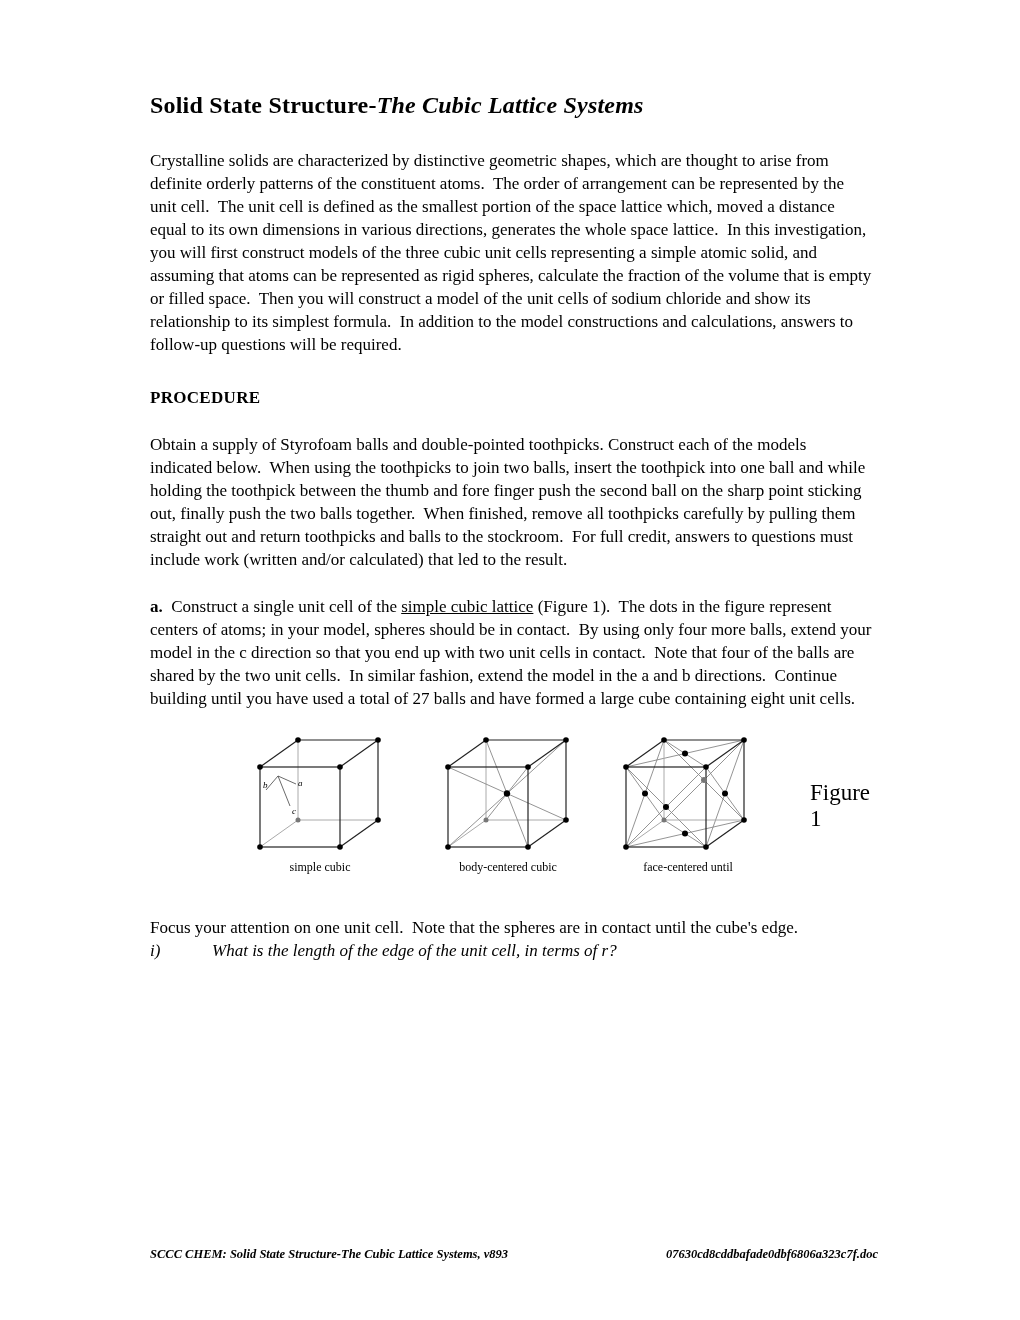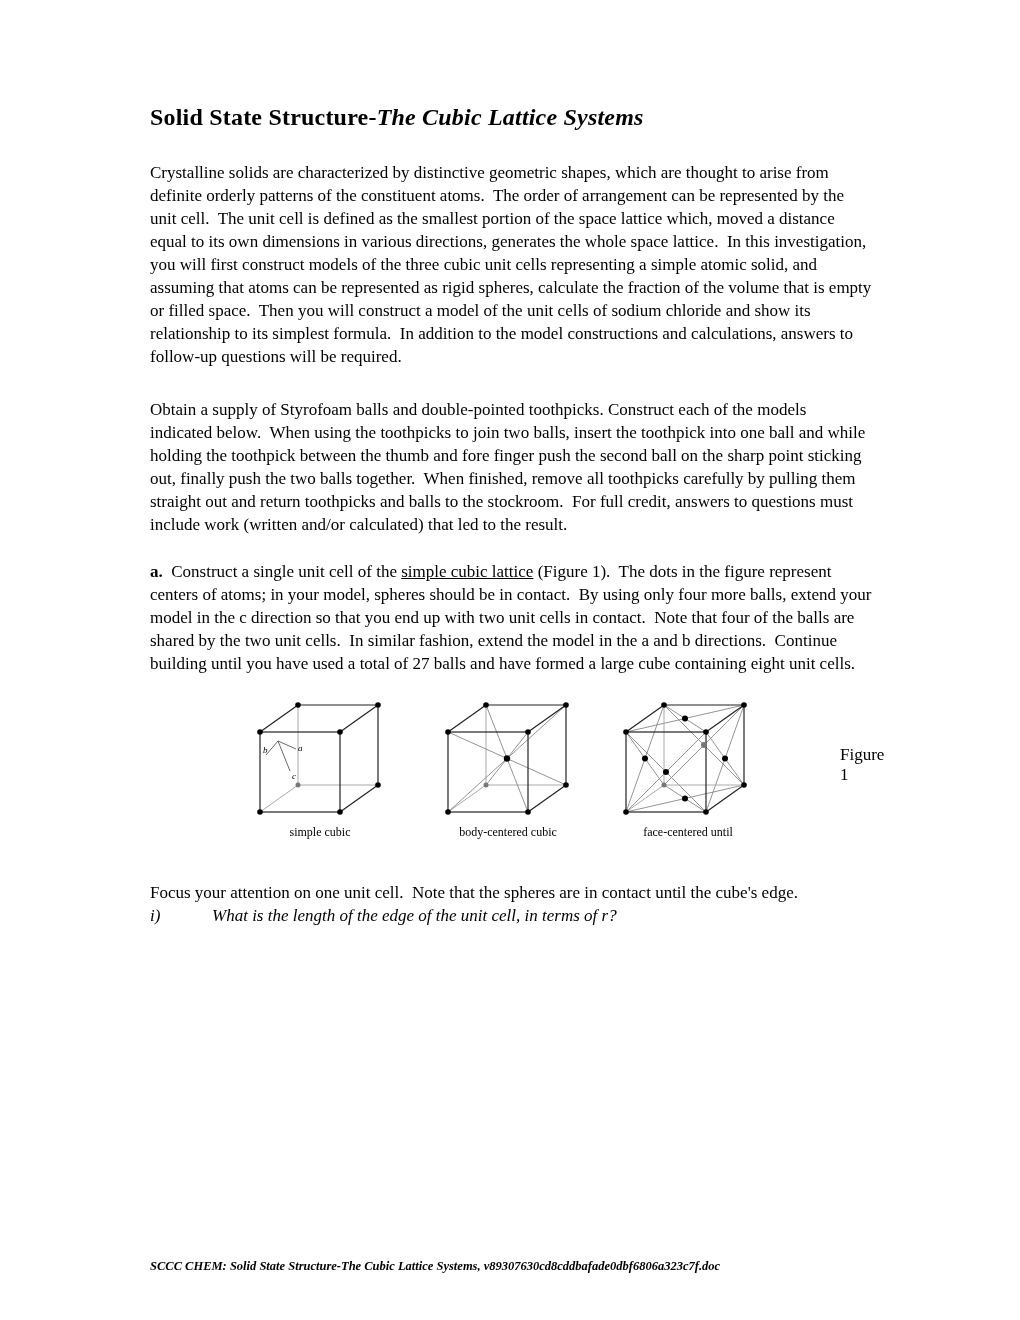--- a/index.html
+++ b/index.html
@@ -5,21 +5,21 @@
   html, body { margin: 0; padding: 0; background: #ffffff; }
   body {
     width: 1020px; height: 1320px;
     font-family: "Liberation Serif", "DejaVu Serif", serif;
     color: #000;
     position: relative;
     overflow: hidden;
   }
   .page {
     position: absolute;
-    top: 16px; left: 0;
+    top: 4px; left: 0;
     width: 1020px; height: 1272px;
     padding: 88px 148px 0 150px;
     box-sizing: border-box;
   }
   h1.title {
     font-size: 24px;
     margin: 0 0 30px 0;
     font-weight: bold;
     letter-spacing: 0.2px;
   }
@@ -40,22 +40,21 @@
     height: 158px;
     margin: 6px 0 26px 0;
   }
   .cube-svg { position: absolute; top: 0; }
   .cube-1 { left: 100px; }
   .cube-2 { left: 288px; }
   .cube-3 { left: 466px; }
   .figure-label {
     position: absolute;
     left: 660px; top: 48px;
-    font-size: 17px;
-    margin-left: 30px;
+    font-size: 23px;
   }
   .caption {
     position: absolute;
     top: 128px;
     transform: translateX(-50%);
     font-size: 12px;
     white-space: nowrap;
   }
   .cap-1 { left: 170px; }
   .cap-2 { left: 358px; }
@@ -64,36 +63,38 @@
   p.question {
     font-style: italic;
     margin-bottom: 0;
   }
   .q-label { display: inline-block; width: 62px; }
   .footer {
     position: absolute;
     left: 150px; right: 142px;
     top: 1243px;
     display: flex;
+    justify-content: space-between;
     font-size: 12.5px;
     font-weight: bold;
     font-style: italic;
   }
   svg text.axis { font-family: "Liberation Serif", serif; font-size: 9px; font-style: italic; }
 </style>
 </head>
 <body>
 
 <div class="page">
 
   <h1 class="title"><span>Solid State Structure-</span><em>The Cubic Lattice Systems</em></h1>
 
 
   <p class="intro">Crystalline solids are characterized by distinctive geometric shapes, which are thought to arise from definite orderly patterns of the constituent atoms.  The order of arrangement can be represented by the unit cell.  The unit cell is defined as the smallest portion of the space lattice which, moved a distance equal to its own dimensions in various directions, generates the whole space lattice.  In this investigation, you will first construct models of the three cubic unit cells representing a simple atomic solid, and assuming that atoms can be represented as rigid spheres, calculate the fraction of the volume that is empty or filled space.  Then you will construct a model of the unit cells of sodium chloride and show its relationship to its simplest formula.  In addition to the model constructions and calculations, answers to follow-up questions will be required.</p>
 
+  <p class="heading">PROCEDURE</p>
 
   <p>Obtain a supply of Styrofoam balls and double-pointed toothpicks. Construct each of the models indicated below.  When using the toothpicks to join two balls, insert the toothpick into one ball and while holding the toothpick between the thumb and fore finger push the second ball on the sharp point sticking out, finally push the two balls together.  When finished, remove all toothpicks carefully by pulling them straight out and return toothpicks and balls to the stockroom.  For full credit, answers to questions must include work (written and/or calculated) that led to the result.</p>
 
   <p class="item-a"><b>a.</b><span>  Construct a single unit cell of the </span><span class="underline">simple cubic lattice</span><span> (Figure 1).  The dots in the figure represent centers of atoms; in your model, spheres should be in contact.  By using only four more balls, extend your model in the c direction so that you end up with two unit cells in contact.  Note that four of the balls are shared by the two unit cells.  In similar fashion, extend the model in the a and b directions.  Continue building until you have used a total of 27 balls and have formed a large cube containing eight unit cells.</span></p>
 
   <div class="figure-block">
 
     <svg class="cube-svg cube-1" width="140" height="126" viewBox="0 0 140 126">
       <g stroke="#aaaaaa" stroke-width="1" fill="none">
         <line x1="10" y1="115" x2="48" y2="88"></line>

